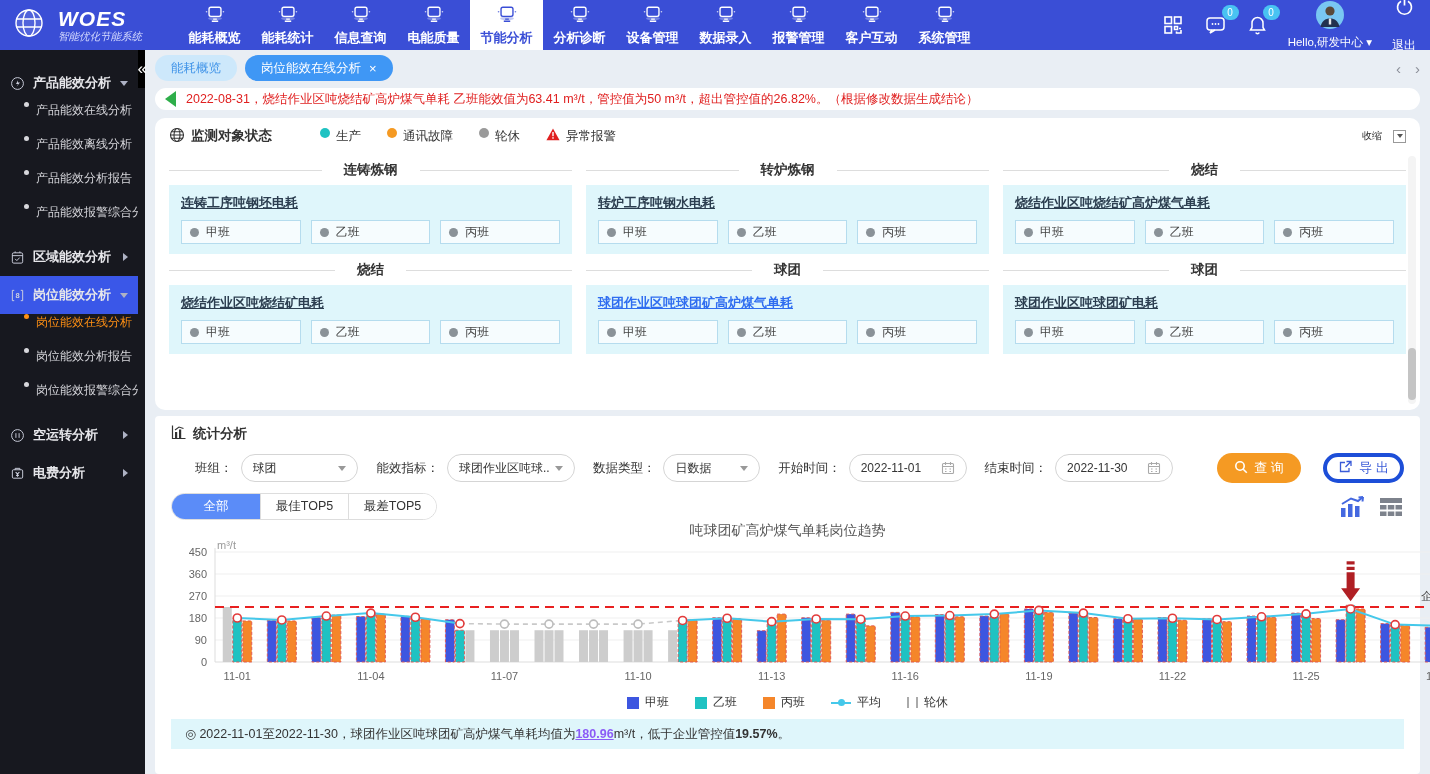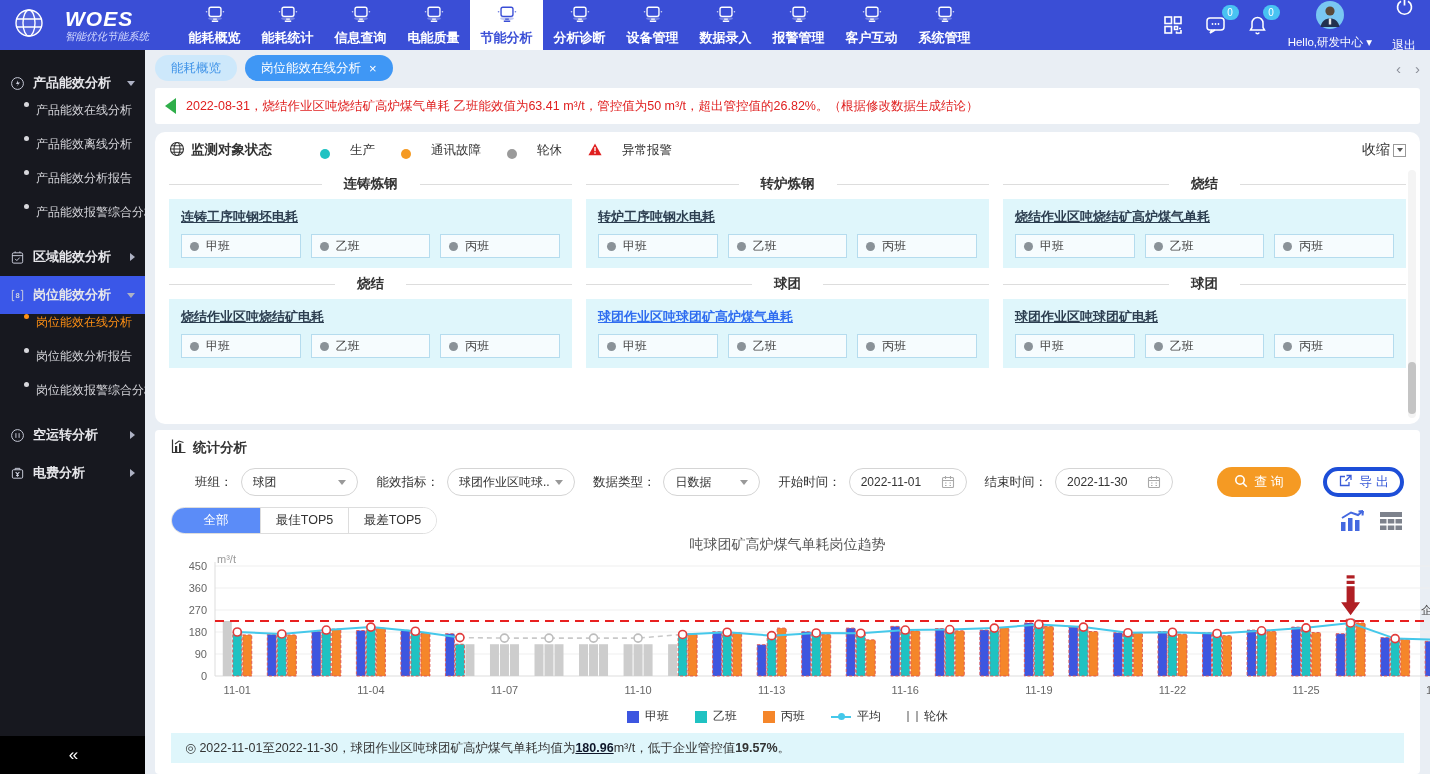--- a/index.html
+++ b/index.html
@@ -1,39 +1,39 @@
 <!DOCTYPE html>
 <html><head>
 <meta charset="utf-8">
 <style>
   * { margin:0; padding:0; box-sizing:border-box; }
   html,body { width:1430px; height:774px; overflow:hidden; font-family:"Liberation Sans","DejaVu Sans",sans-serif; background:#e9eef4; }
   .app { width:1430px; height:774px; display:flex; flex-direction:column; }
 
   
   .topnav { height:50px; background:#3a4ed6; display:flex; align-items:stretch; color:#fff; flex-shrink:0; }
-  .logo { width:178px; display:flex; align-items:center; padding-left:12px; gap:19px; }
+  .logo { width:178px; display:flex; align-items:center; padding-left:12px; gap:12px; }
   .logo-texts { display:flex; flex-direction:column; line-height:1.05; }
   .logo-title { font-size:21px; font-weight:bold; font-style:italic; letter-spacing:1px; }
   .logo-sub { font-size:10.5px; font-style:italic; color:#d8ddff; }
   .nav-items { display:flex; align-items:stretch; }
   .nav-item { width:73px; display:flex; flex-direction:column; align-items:center; justify-content:center; gap:2px; cursor:pointer; color:#fff; }
   .nav-item .nicon { height:24px; display:flex; align-items:center; }
   .nav-item .nlabel { font-size:13px; font-weight:bold; white-space:nowrap; }
   .nav-item.active { background:#fff; color:#3a4ed6; }
   .topnav-right { margin-left:auto; display:flex; align-items:center; gap:20px; padding-right:14px; }
   .tr-icon { position:relative; display:flex; align-items:center; cursor:pointer; }
   .badge { position:absolute; top:-9px; right:-12px; min-width:17px; height:15px; border-radius:8px; background:#49c3f2; color:#fff; font-size:10px; display:flex; align-items:center; justify-content:center; padding:0 4px; }
   .greet-box { display:flex; flex-direction:column; align-items:center; gap:1px; cursor:pointer; }
   .greet { font-size:11.5px; white-space:nowrap; }
   .logout { display:flex; flex-direction:column; align-items:center; font-size:12px; gap:18px; cursor:pointer; }
 
   
   .layout { flex:1; display:flex; min-height:0; }
-  .sidebar { width:145px; background:#17181f; color:#e6e6ea; display:flex; flex-direction:column; flex-shrink:0; position:relative; }
+  .sidebar { width:145px; background:#17181f; color:#e6e6ea; display:flex; flex-direction:row; flex-shrink:0; position:relative; }
   .menu { flex:1; padding-top:14px; overflow:hidden; }
   .m-sec { display:flex; align-items:center; gap:7px; height:38px; padding:0 10px; font-size:13px; font-weight:bold; cursor:pointer; white-space:nowrap; }
   .m-sec.active { background:#3a57e8; }
   .m-sec .micon { width:16px; display:flex; color:#cfd2e0; flex-shrink:0; }
   .m-sec .chev { margin-left:auto; }
   .chev-down { width:0;height:0;border-left:4px solid transparent;border-right:4px solid transparent;border-top:5px solid #aeb2c4; }
   .chev-right { width:0;height:0;border-top:4px solid transparent;border-bottom:4px solid transparent;border-left:5px solid #aeb2c4; }
   .m-child { display:flex; gap:7px; height:34px; padding-left:24px; font-size:12px; color:#d7d7dc; cursor:pointer; white-space:nowrap; }
   .m-child .bullet { width:5px; height:5px; border-radius:50%; background:#d7d7dc; flex-shrink:0; }
   .m-child.active { color:#ff9014; }
@@ -44,32 +44,32 @@
 
   
   .tabbar { height:36px; display:flex; align-items:center; gap:8px; padding:0 10px; flex-shrink:0; }
   .tab { height:26px; border-radius:14px; padding:0 16px; display:flex; align-items:center; gap:8px; font-size:12.5px; cursor:pointer; background:#cde8fb; color:#3f93e8; }
   .tab.active { background:#3f97f5; color:#fff; }
   .tab .close { font-size:13px; line-height:1; cursor:pointer; }
   .tab-arrows { margin-left:auto; display:flex; gap:14px; color:#8b8f98; font-size:15px; }
   .tab-arrows span { cursor:pointer; }
 
   
-  .alertbar { margin:2px 10px 0; background:#fff; border-radius:3px; height:36px; display:flex; align-items:center; gap:10px; padding:0 10px; flex-shrink:0; }
+  .alertbar { margin:2px 10px 0; background:#fff; border-radius:13px; height:22px; display:flex; align-items:center; gap:10px; padding:0 10px; flex-shrink:0; }
   .alert-marker { width:0; height:0; border-top:8px solid transparent; border-bottom:8px solid transparent; border-right:11px solid #2fae4a; }
   .alert-text { color:#e02020; font-size:12.5px; white-space:nowrap; overflow:hidden; }
 
   
   .monitor { margin:8px 10px 0; background:#fff; border-radius:10px; height:292px; overflow:hidden; position:relative; flex-shrink:0; }
   .mon-head { display:flex; align-items:center; height:36px; padding:0 14px; }
   .mon-title { display:flex; align-items:center; gap:6px; font-size:13.5px; font-weight:bold; color:#333; }
   .mon-legend { display:flex; align-items:center; gap:26px; margin-left:48px; }
-  .mleg { display:flex; align-items:flex-end; gap:20px; font-size:12.5px; color:#333; }
+  .mleg { display:flex; align-items:flex-start; gap:6px; font-size:12.5px; color:#333;font-family:Liberation Serif, serif; }
   .mleg .dot { width:10px; height:10px; border-radius:50%; }
-  .mon-collapse { margin-left:auto; display:flex; align-items:center; gap:3px; font-size:14px; color:#333; cursor:pointer; }
+  .mon-collapse { margin-left:auto; display:flex; align-items:center; gap:11px; font-size:10px; color:#333; cursor:pointer; }
   .mini-box { width:13px; height:13px; border:1px solid #999; display:flex; align-items:center; justify-content:center; }
   .mini-box i { width:0;height:0;border-left:3px solid transparent;border-right:3px solid transparent;border-top:4px solid #555; }
   .mon-body { padding:0 14px; }
   .mon-grid { display:grid; grid-template-columns:1fr 1fr 1fr; column-gap:14px; }
   .grp-head { display:flex; align-items:center; gap:22px; margin:7px 0 6px; }
   .grp-head .line { flex:1; height:1px; background:#ddd; }
   .grp-head .gname { font-size:13.5px; font-weight:bold; color:#333; white-space:nowrap; }
   .mcard { background:#dff6fb; padding:8px 12px 10px; }
   .mcard-title { font-size:13px; font-weight:bold; color:#2c3e50; text-decoration:underline; cursor:pointer; display:inline-block; white-space:nowrap; }
   .mcard-title.sel { color:#2f6df0; }
@@ -99,21 +99,21 @@
   .view-icons { margin-left:auto; display:flex; gap:12px; align-items:center; }
   .view-icons span { cursor:pointer; display:flex; }
   .chart-title { text-align:center; font-size:14px; color:#555; margin-top:2px; }
   .legend { display:flex; justify-content:center; gap:26px; align-items:center; margin-top:2px; }
   .lg { display:flex; align-items:center; gap:6px; font-size:12px; color:#333; }
   .lg .sq { width:12px; height:12px; }
   .lg .ln { width:20px; height:2px; background:#45c8ea; position:relative; }
   .lg .ln i { position:absolute; left:7px; top:-2.5px; width:7px; height:7px; border-radius:50%; background:#45c8ea; }
   .lg .rest { width:11px; height:11px; border-left:2px solid #aaa; border-right:2px solid #aaa; }
   .summary { margin-top:8px; background:#dff6fb; height:30px; display:flex; align-items:center; padding:0 14px; font-size:12.5px; color:#333; white-space:nowrap; }
-  .summary .red { color:#0f172a; font-weight:bold;text-decoration:underline; }
+  .summary .red { color:#8b5cf6; font-weight:bold;text-decoration:underline; }
   .summary .bold { font-weight:bold; }
 </style>
 </head>
 <body>
 
 <div class="app">
 
   <div class="topnav">
     <div class="logo">
       <span id="logo-globe"><svg width="34" height="34" viewBox="0 0 34 34" fill="none" stroke="#fff" stroke-width="1.4">

